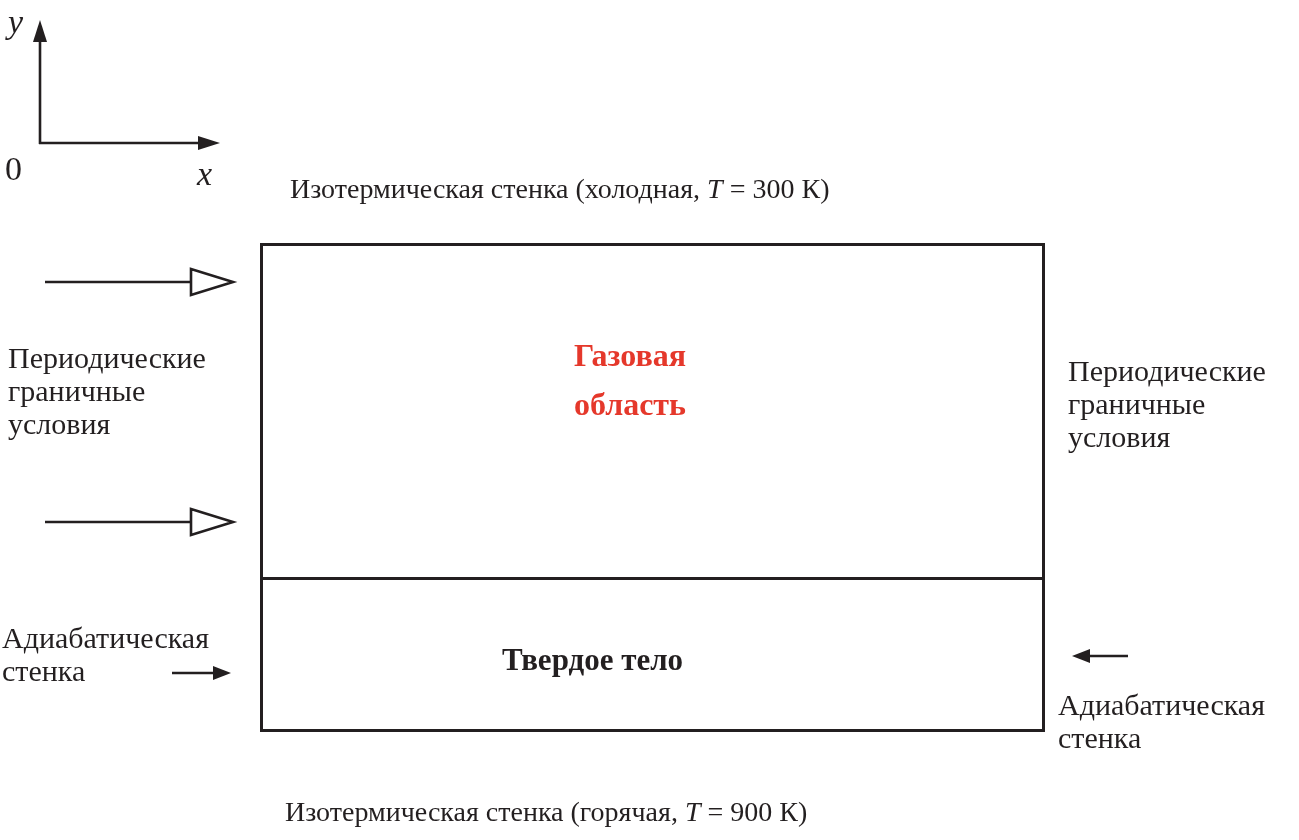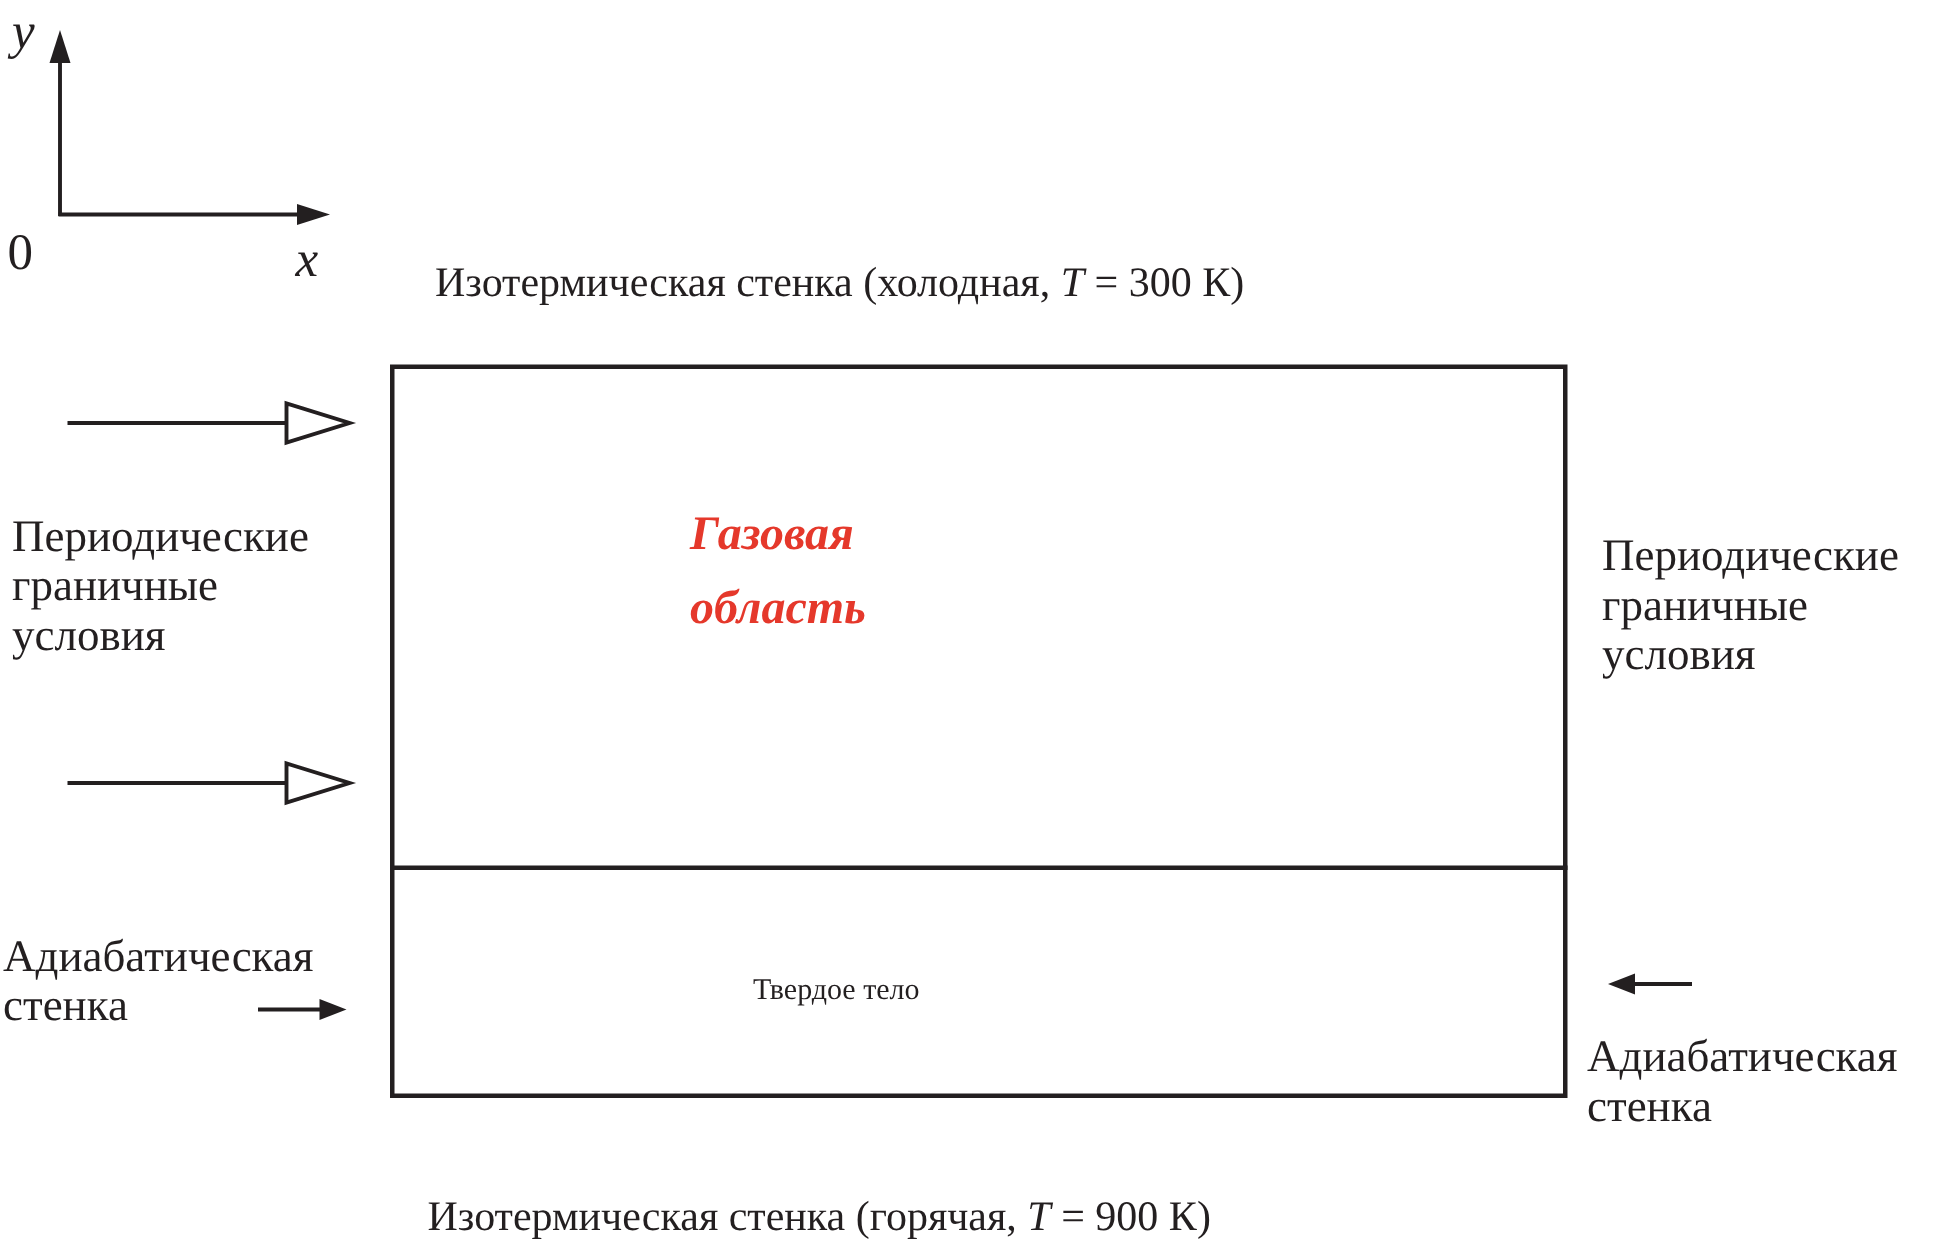--- a/index.html
+++ b/index.html
@@ -36,29 +36,28 @@
     background: #ffffff;
   }
   .interface-line {
     position: absolute;
     left: 260px; top: 577px;
     width: 785px; height: 3px;
     background: var(--ink);
   }
   .gas-label {
     left: 460px; top: 331px; width: 340px;
-    text-align: left;
+    text-align: center;
     font-size: 32px; line-height: 49px;
     font-weight: bold;
     color: var(--accent-red);
-    font-style: italic;
   }
   .interface-label { left: 455px; top: 517px; font-size: 31px; line-height: 40px; }
   .interface-label sub { font-size: 22px; vertical-align: -6px; line-height: 0; }
-  .solid-label { left: 502px; top: 641px; font-size: 20px; line-height: 38px; font-weight: normal; }
+  .solid-label { left: 502px; top: 641px; font-size: 31px; line-height: 38px; font-weight: bold; }
 </style>
 </head>
 <body style="--ink: #231f20; --accent-red: #e5382b;">
 
 <div class="stage">
 
   <svg class="overlay" width="1299" height="840" viewBox="0 0 1299 840">
 
     <g>
       <path class="stroke" d="M 40 144 L 40 38"></path>

